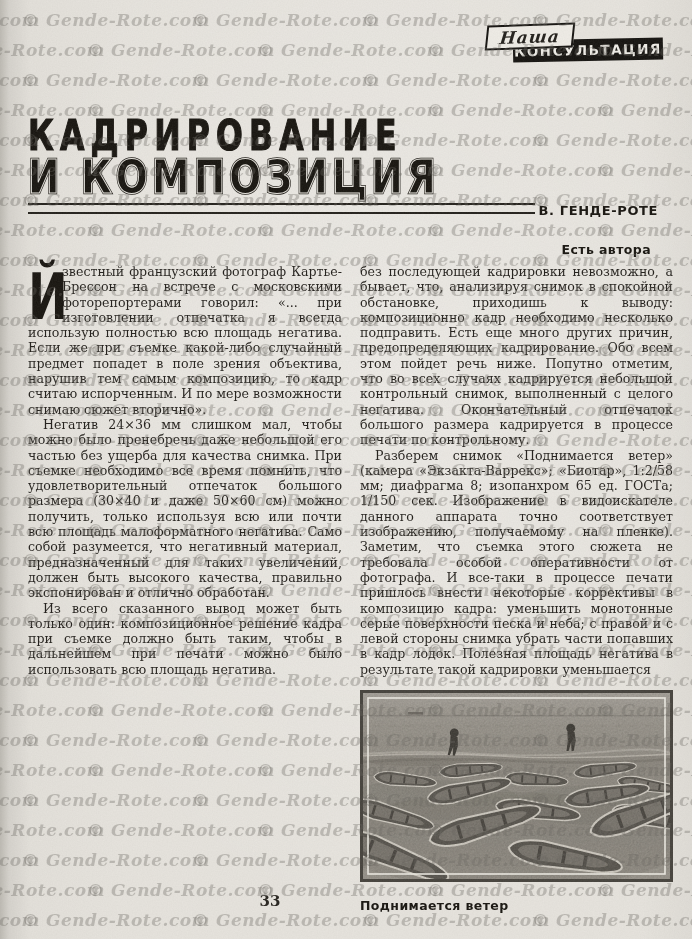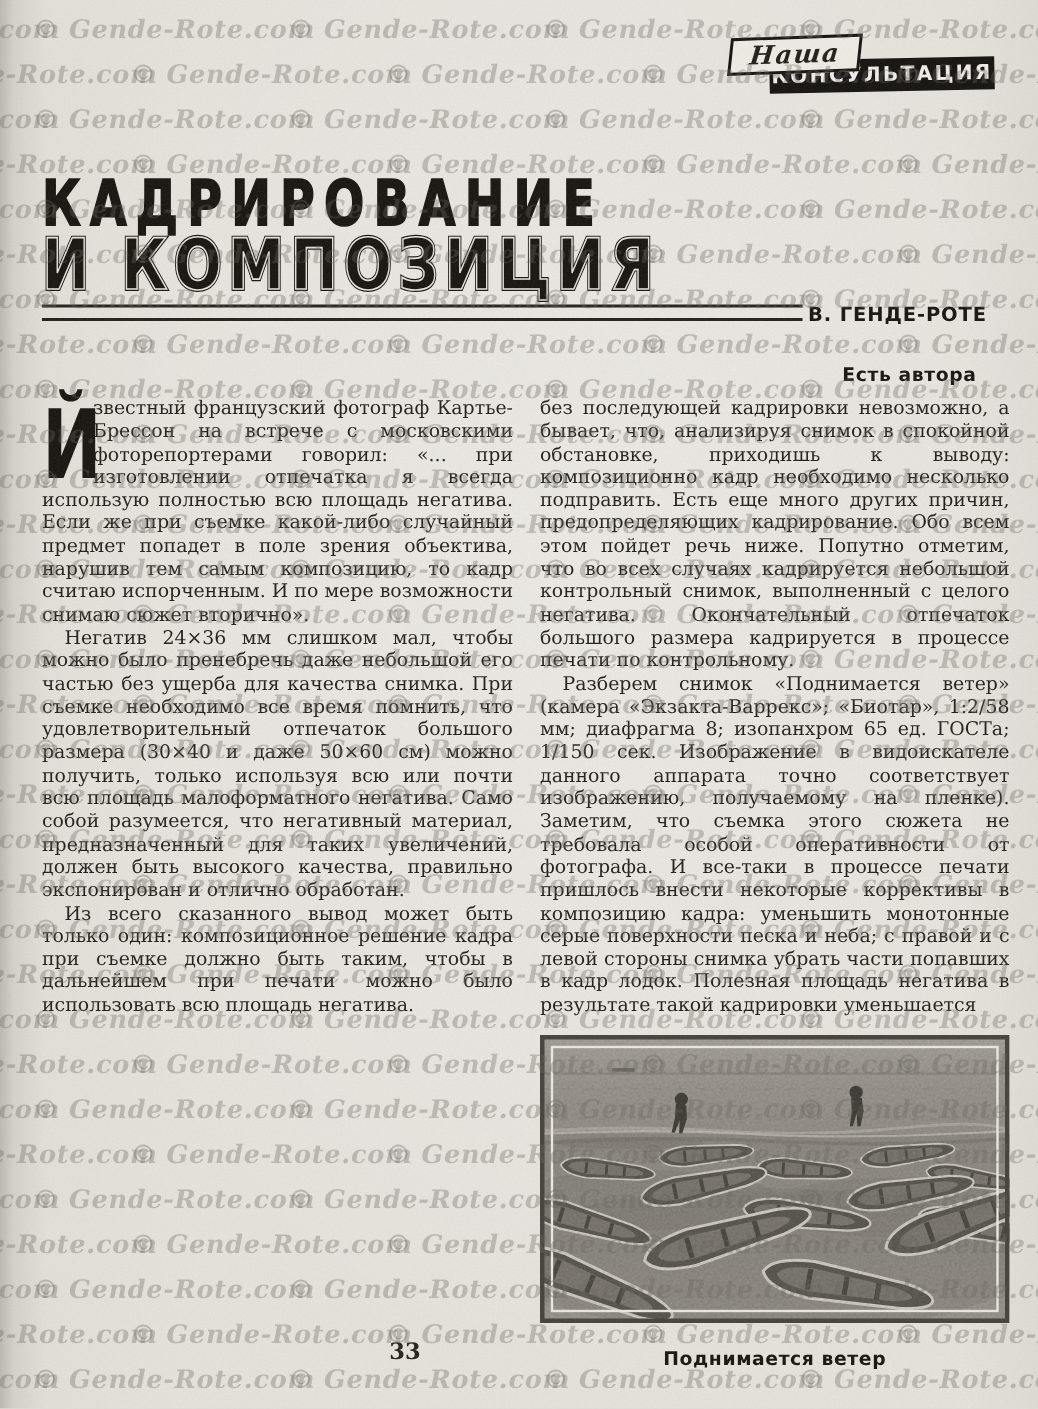--- a/index.html
+++ b/index.html
@@ -49,21 +49,21 @@
   .col p{margin:0;text-indent:15px;}
   .col p.noindent{text-indent:0;}
   .dropcap{
     float:left;width:27px;height:59px;margin:2px 7px 0 0;overflow:visible;
     font:bold 58px/56px "DejaVu Sans", sans-serif;color:#17140f;
     transform:scale(0.82,1.1);transform-origin:left top;
   }
   
   figure.photo{margin:13px 0 0 0;width:313px;height:192px;}
   figure.photo svg{display:block;}
-  .caption{margin-top:16px;font:bold 12.5px "DejaVu Sans", sans-serif;letter-spacing:0.4px;color:#17140f;text-align:center;}
+  .caption{margin-top:16px;font:bold 12.5px "DejaVu Sans", sans-serif;letter-spacing:0.4px;color:#17140f;text-align:left;}
   
   .pageno{position:absolute;left:240px;top:892px;width:60px;text-align:center;
     font:bold 15px "DejaVu Serif", serif;color:#26231e;}
   
   .wm-layer{position:absolute;inset:0;pointer-events:none;z-index:50;}
   .wm{position:absolute;white-space:nowrap;font:italic bold 17px "DejaVu Serif", serif;
       color:rgba(106,102,96,0.34);letter-spacing:0.5px;}
   
   .grain{position:absolute;inset:0;pointer-events:none;z-index:40;opacity:0.5;}
 </style>

